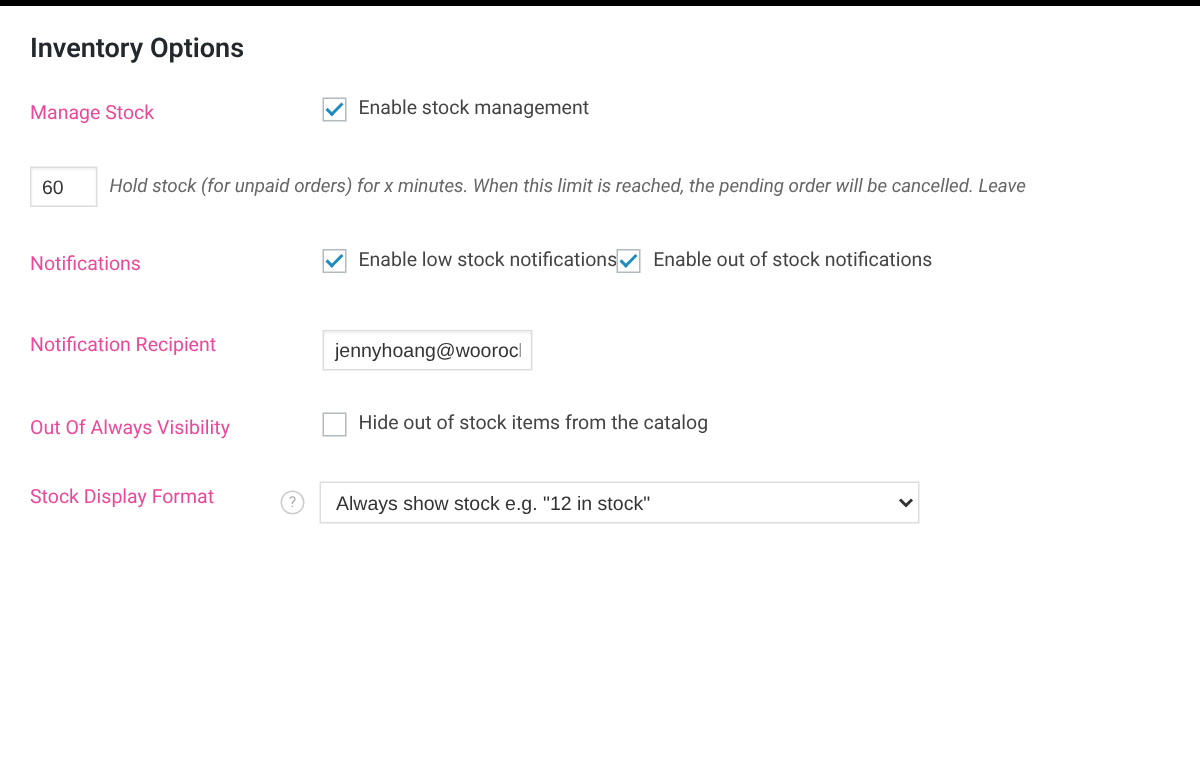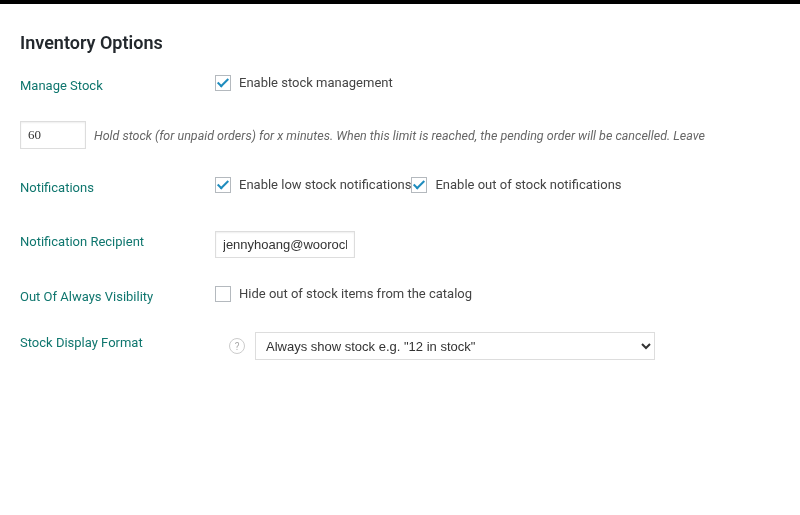--- a/index.html
+++ b/index.html
@@ -12,41 +12,41 @@
       height: 515px;
       overflow: hidden;
       position: relative;
     }
     .topbar {
       height: 4px;
       background: #000;
       width: 100%;
     }
     .container {
-      padding: 28px 20px 10px 20px;
+      padding: 18px 20px 10px 20px;
       background: #fff;
       height: calc(100% - 4px);
       overflow: hidden;
     }
     .page-title {
       font-size: 18px;
       font-weight: 600;
       color: #23282d;
       margin-bottom: 22px;
     }
     .form-row {
       display: flex;
       align-items: flex-start;
       margin-bottom: 28px;
     }
-    .form-row.tight { margin-bottom: 20px; gap: 42px; }
+    .form-row.tight { margin-bottom: 20px; }
     .row-label {
       width: 195px;
       flex-shrink: 0;
-      color: #0f766e;
+      color: #ec4899;
       font-size: 13px;
       padding-top: 3px;
     }
     .row-content {
       flex: 1;
       display: flex;
       align-items: center;
       flex-wrap: wrap;
     }
     .checkbox-line {
@@ -84,21 +84,21 @@
       cursor: pointer;
     }
     input[type="text"] {
       border: 1px solid #ddd;
       background: #fff;
       padding: 5px 7px;
       font-size: 13px;
       color: #333;
       box-shadow: inset 0 1px 2px rgba(0,0,0,0.07);
     }
-    .input-small { width: 66px; font-family: Liberation Serif, serif; }
+    .input-small { width: 45px; }
     .input-med { width: 140px; }
     .hint {
       margin-left: 8px;
       font-style: italic;
       color: #666;
       font-size: 12.5px;
       white-space: nowrap;
     }
     .help-icon {
       display: inline-flex;

